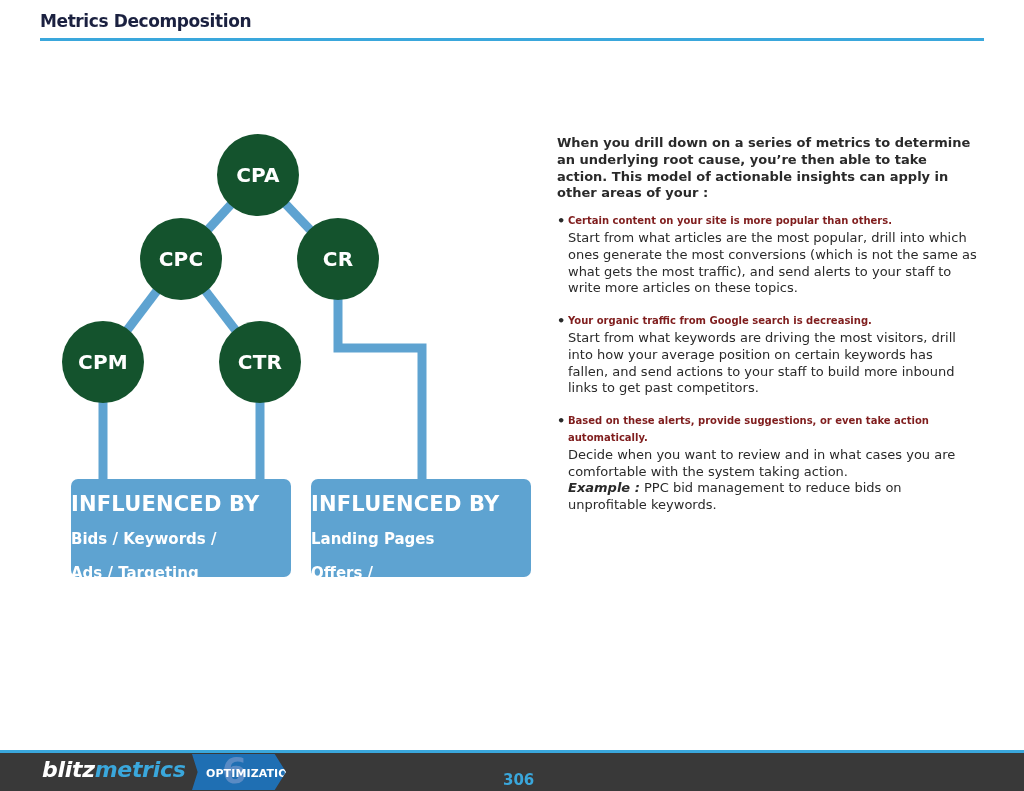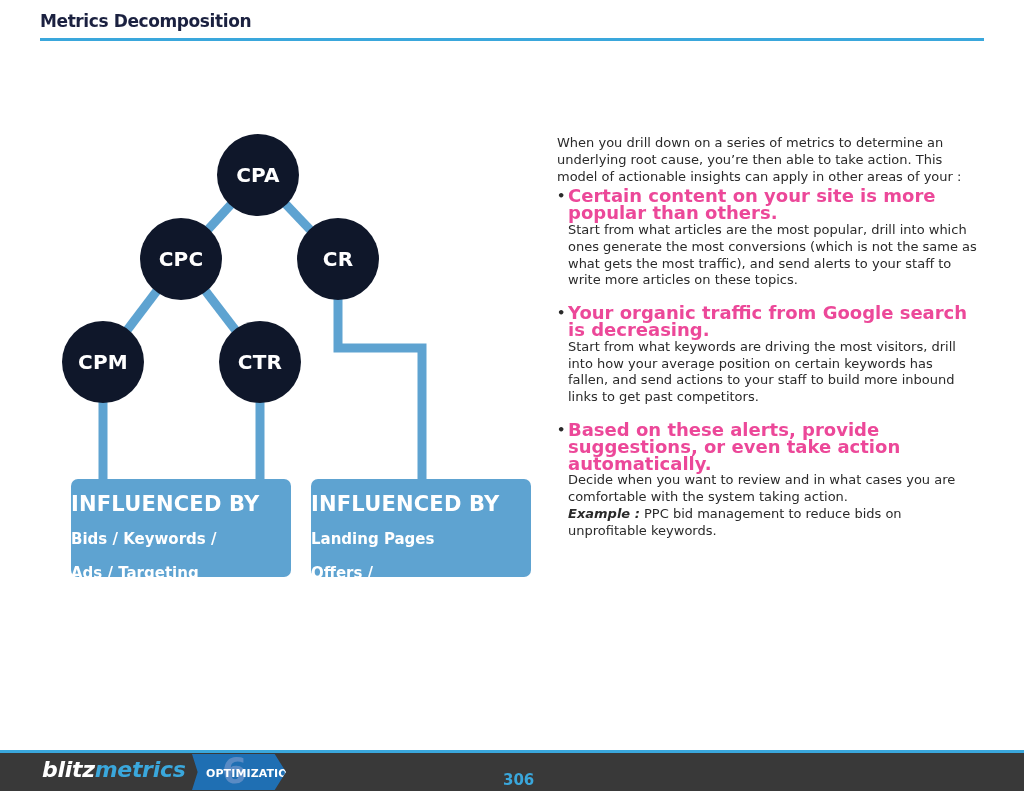--- a/index.html
+++ b/index.html
@@ -12,41 +12,41 @@
       font-size: 17px; color: #1b2140; letter-spacing: -0.4px;
     }
     .title-rule {
       position: absolute; left: 40px; top: 38px; width: 944px; height: 3px;
       background: #3aa7dc;
     }
 
     .diagram { position: absolute; left: 0; top: 0; width: 550px; height: 600px; }
     .node {
       position: absolute; width: 82px; height: 82px; border-radius: 50%;
-      background: #0f172a; color: #fff;
+      background: #14532d; color: #fff;
       display: flex; align-items: center; justify-content: center;
       font-family: "DejaVu Sans", sans-serif; font-weight: bold; font-size: 20px;
       letter-spacing: 0.2px;
     }
     .infl-box {
       position: absolute; background: #5ea3d1; border-radius: 7px; color: #fff;
       font-family: "DejaVu Sans", sans-serif;
     }
     .infl-title { font-weight: bold; font-size: 21px; margin-top: 13px; letter-spacing: 0.2px; }
     .infl-sub { font-weight: bold; font-size: 15px; line-height: 21px; margin-top: 13px; }
 
     .text-col {
       position: absolute; left: 557px; top: 135px; width: 420px;
       font-family: "DejaVu Sans", sans-serif; font-size: 13px; color: #2a2a2a;
       line-height: 16.8px;
     }
-    .intro { margin-bottom: 3px; }
+    .intro { margin-bottom: 11px; font-weight: bold; }
     .bullet { position: relative; margin-bottom: 16px; padding-left: 11px; }
     .bullet-dot { position: absolute; left: 0; top: 0; font-weight: bold; }
-    .bullet-head { font-weight: bold; color: #ec4899; font-size: 18px; }
+    .bullet-head { font-weight: bold; color: #7f1d1d; font-size: 10px; }
     .bullet-body { color: #2a2a2a; }
     .example-label { font-weight: bold; font-style: italic; }
 
     .footer-rule { position: absolute; left: 0; top: 750px; width: 1024px; height: 3px; background: #3aa7dc; }
     .footer { position: absolute; left: 0; top: 753px; width: 1024px; height: 38px; background: #393939; }
     .logo {
       position: absolute; left: 42px; top: 4px; font-family: "DejaVu Sans", sans-serif;
       font-weight: bold; font-style: italic; font-size: 22px; letter-spacing: -0.3px;
     }
     .logo-a { color: #ffffff; }

